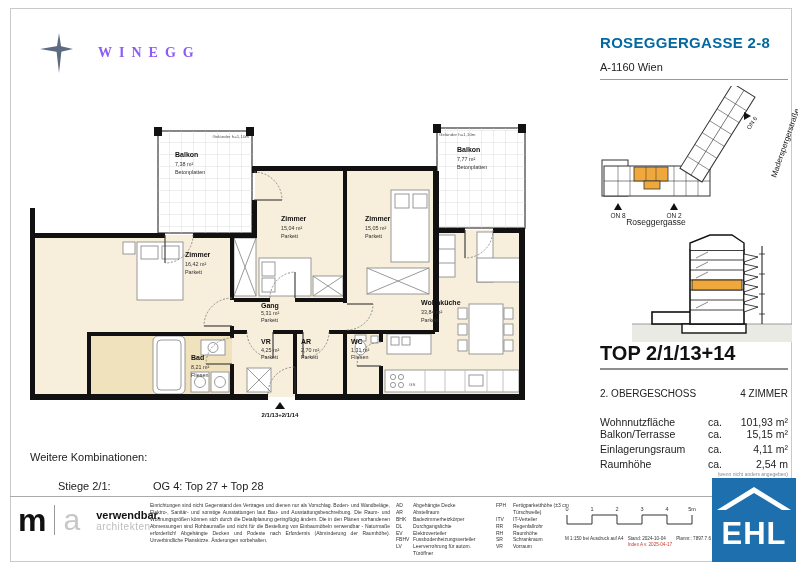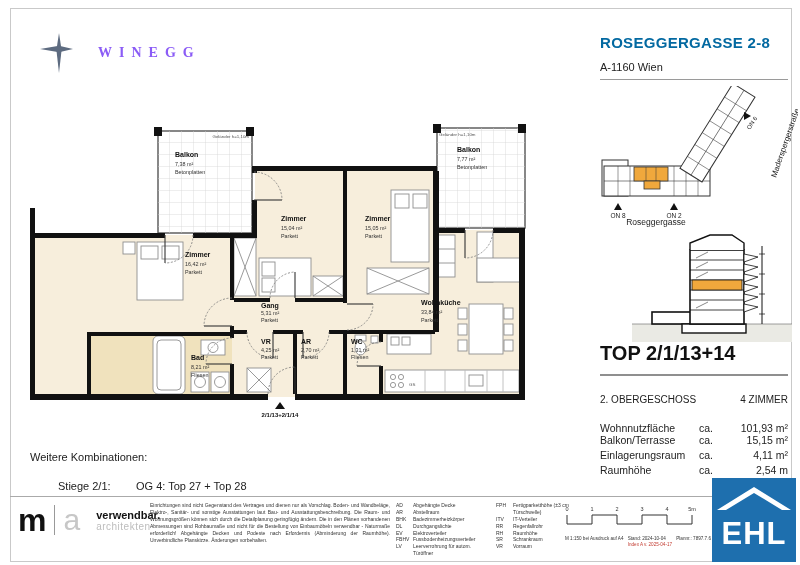--- a/index.html
+++ b/index.html
@@ -7,31 +7,31 @@
   .abs{position:absolute;}
   .page-border{left:10px;top:8px;width:780px;height:552px;border:1px solid #c9c9c9;}
   
   .brand{left:40px;top:28px;display:flex;align-items:center;gap:18px;}
   .brand-word{font-family:"Liberation Serif",serif;font-size:14px;font-weight:600;letter-spacing:7px;color:#8b5cf6;}
   .proj-title{left:600px;top:34px;font-size:15px;font-weight:bold;letter-spacing:.3px;color:#0369a1;}
   .proj-addr{left:600px;top:61px;font-size:11px;color:#222;}
   .addr-rule{left:600px;top:79px;width:188px;height:1px;background:#9a9a9a;}
   
   .top-block{left:600px;top:342px;width:188px;}
-  .top-title{font-size:20px;font-weight:bold;color:#111;border-bottom:2px solid #8f8f8f;padding-bottom:9px;}
+  .top-title{font-size:20px;font-weight:bold;color:#111;border-bottom:2px solid #8f8f8f;padding-bottom:3px;}
   .floor-row{display:flex;justify-content:space-between;font-size:10px;margin-top:18px;color:#222;}
-  .metric{display:flex;font-size:10.5px;color:#222;gap:9px;}
+  .metric{display:flex;font-size:10.5px;color:#222;}
   .metric .lbl{flex:1;}
   .metric .ca{width:20px;}
   .metric .val{width:60px;text-align:right;}
   .m1{margin-top:17px;} .m2{margin-top:0;} .m3{margin-top:3px;align-items:center;} .m4{margin-top:3px;}
   .metric-note{font-size:5px;color:#8a8a8a;text-align:right;margin-top:1px;}
   
   .combos{left:30px;top:414px;font-size:11px;color:#222;margin-top:37px;}
-  .combo-row{display:flex;margin-top:17px;}
+  .combo-row{display:flex;margin-top:17px;gap:17px;}
   .combo-row .c1{width:78px;margin-left:28px;}
   
   .foot-rule{left:10px;top:496px;width:780px;height:1px;background:#aaa;}
   .arch{left:18px;top:504px;display:flex;align-items:center;gap:8px;}
   .arch .m{font-size:32px;font-weight:bold;color:#111;line-height:1;}
   .arch .bar{width:1px;height:30px;background:#999;}
   .arch .a{font-size:30px;font-weight:400;color:#c7c7c7;line-height:1;}
   .arch .names{margin-left:8px;}
   .arch .n1{font-size:11px;font-weight:bold;color:#111;}
   .arch .n2{font-size:10px;color:#bdbdbd;letter-spacing:.5px;}

